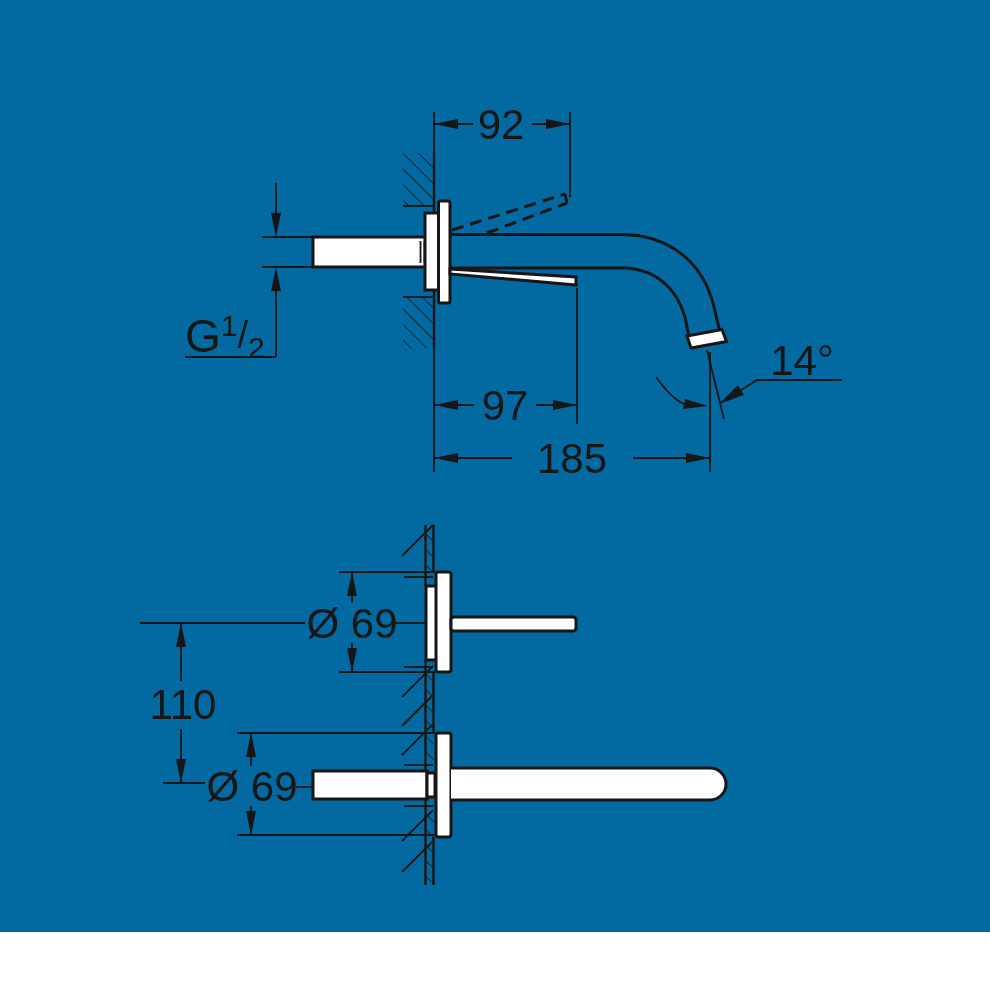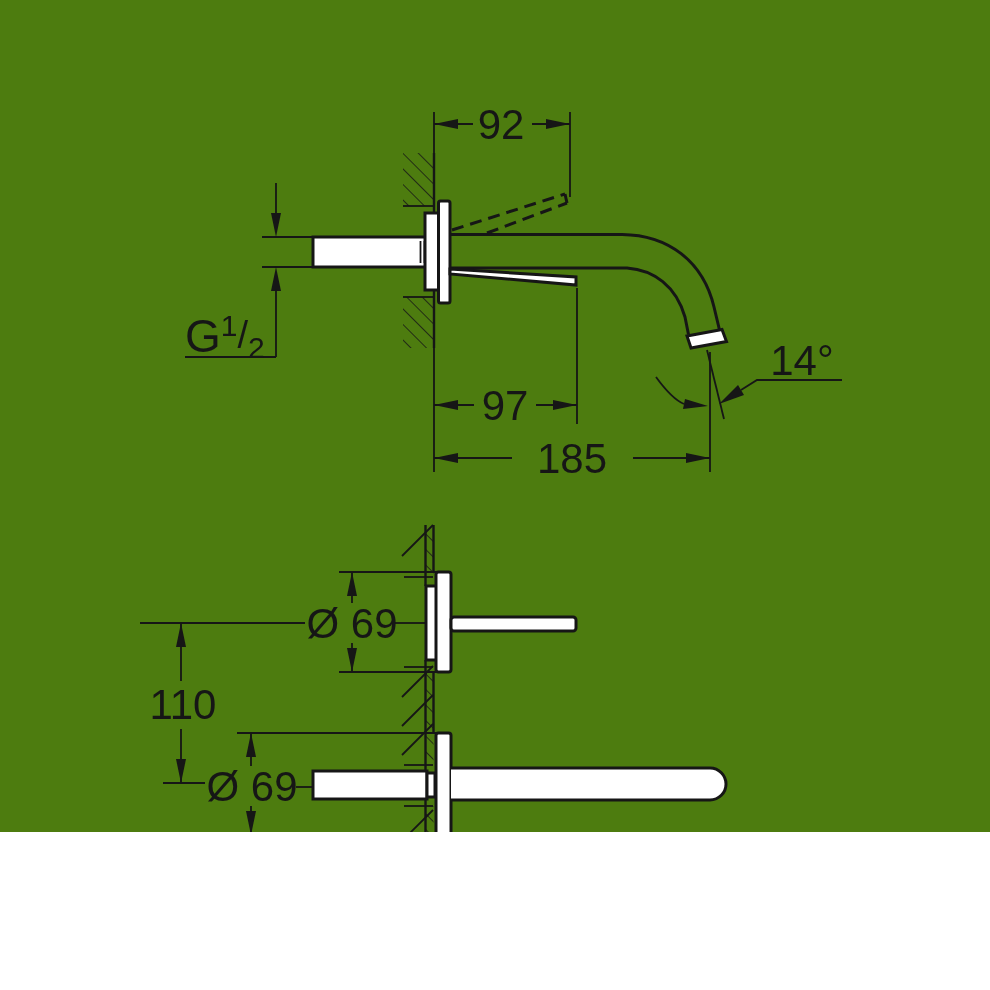--- a/index.html
+++ b/index.html
@@ -1,16 +1,16 @@
 <!DOCTYPE html>
 <html><head>
 <meta charset="utf-8">
 <style>
   html,body{margin:0;padding:0;background:#ffffff;}
-  .stage{position:relative;width:990px;height:832px;background:#4d7c0f;overflow:hidden;
+  .stage{position:relative;width:990px;height:932px;background:#0369a1;overflow:hidden;
          font-family:"Liberation Sans", sans-serif;}
   svg{position:absolute;left:0;top:0;}
   text{fill:#161616;font-family:"Liberation Sans", sans-serif;}
   .dim-text{font-size:42px;}
   .thread-text{font-size:46px;}
   .thin{stroke:#161616;stroke-width:1.8;fill:none;}
   .obj{stroke:#161616;stroke-width:3;fill:#ffffff;}
   .objline{stroke:#161616;stroke-width:3;fill:none;}
   .wallline{stroke:#161616;stroke-width:2.4;fill:none;}
   .arrow{fill:#161616;stroke:none;}

